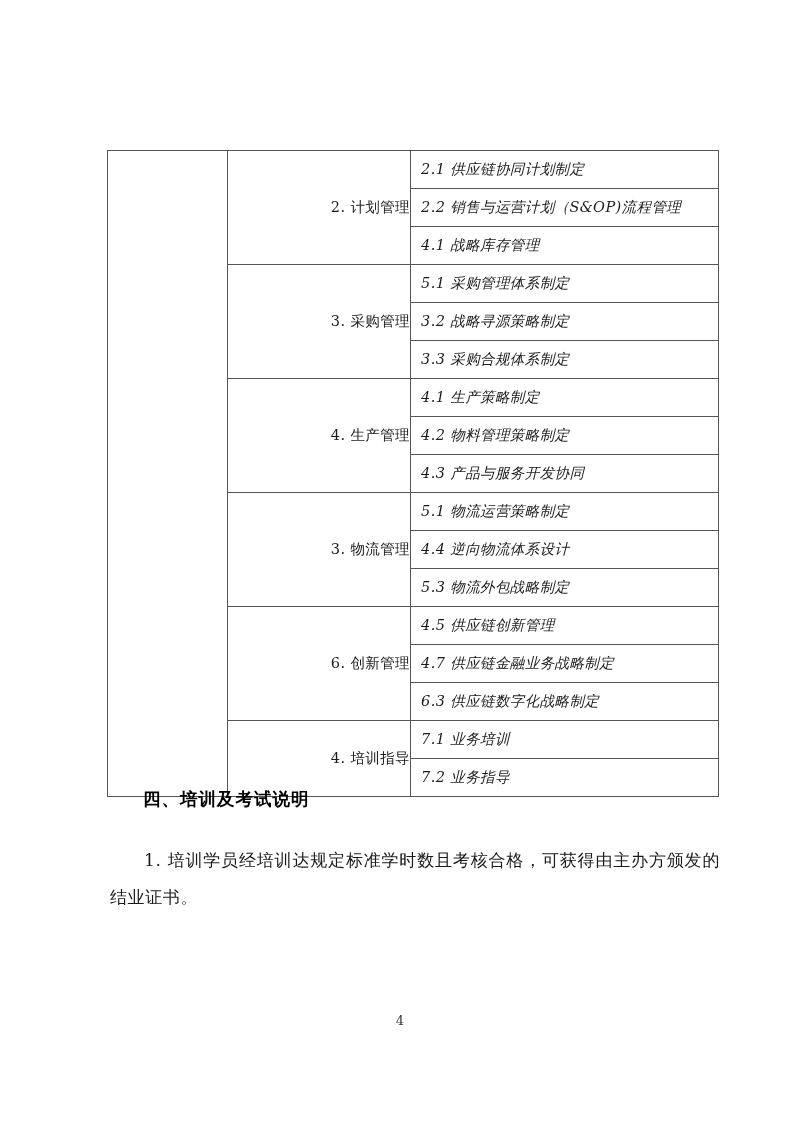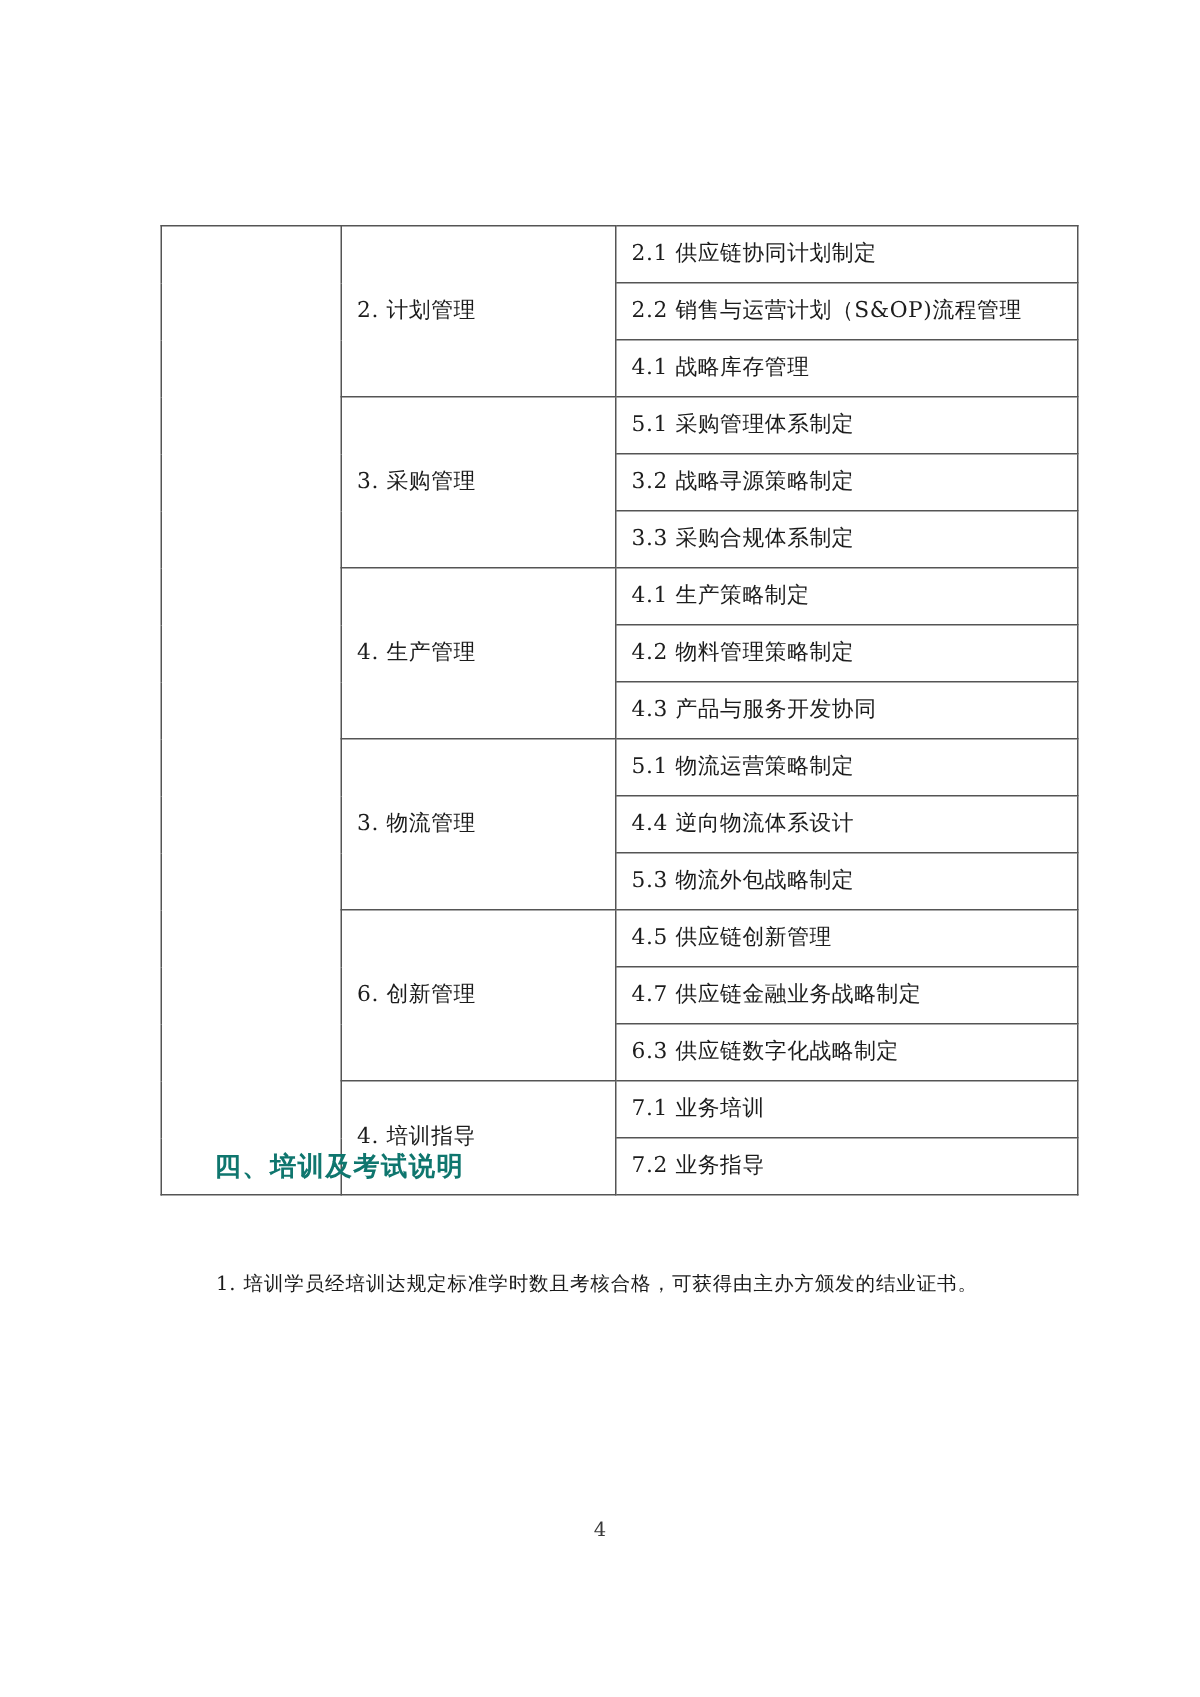--- a/index.html
+++ b/index.html
@@ -44,41 +44,41 @@
     letter-spacing: 0.4px;
     vertical-align: middle;
     height: 38px;
     box-sizing: border-box;
   }
   .col-cat  { width: 120px; }
   .col-grp  { width: 183px; }
   .col-item { width: 308px; }
 
   .cell-empty { padding: 0; }
-  .cell-group { text-align: left; padding-left: 22px; }
-  .cell-item  { padding-left: 12px; }
+  .cell-group { text-align: right; padding-left: 22px; }
+  .cell-item  { padding-left: 12px; font-style: italic; }
 
   
   .section-heading {
     position: absolute;
     left: 143px;
-    top: 765px;
+    top: 787px;
     font-family: "DejaVu Sans", "Liberation Sans", sans-serif;
     font-weight: bold;
     font-size: 17.5px;
     letter-spacing: 1px;
-    color: #0f766e;
+    color: #000000;
   }
 
   
   .body-text {
     position: absolute;
     left: 110px;
     width: 610px;
-    font-size: 13px;
+    font-size: 17px;
     line-height: 37px;
     text-indent: 34px;
     letter-spacing: 0.6px;
     text-align: justify;
     color: #1a1a1a;
     font-family: "DejaVu Serif", "Liberation Serif", serif;
   }
   .para-1 { top: 825px; }
   .para-2 { top: 899px; }
 

